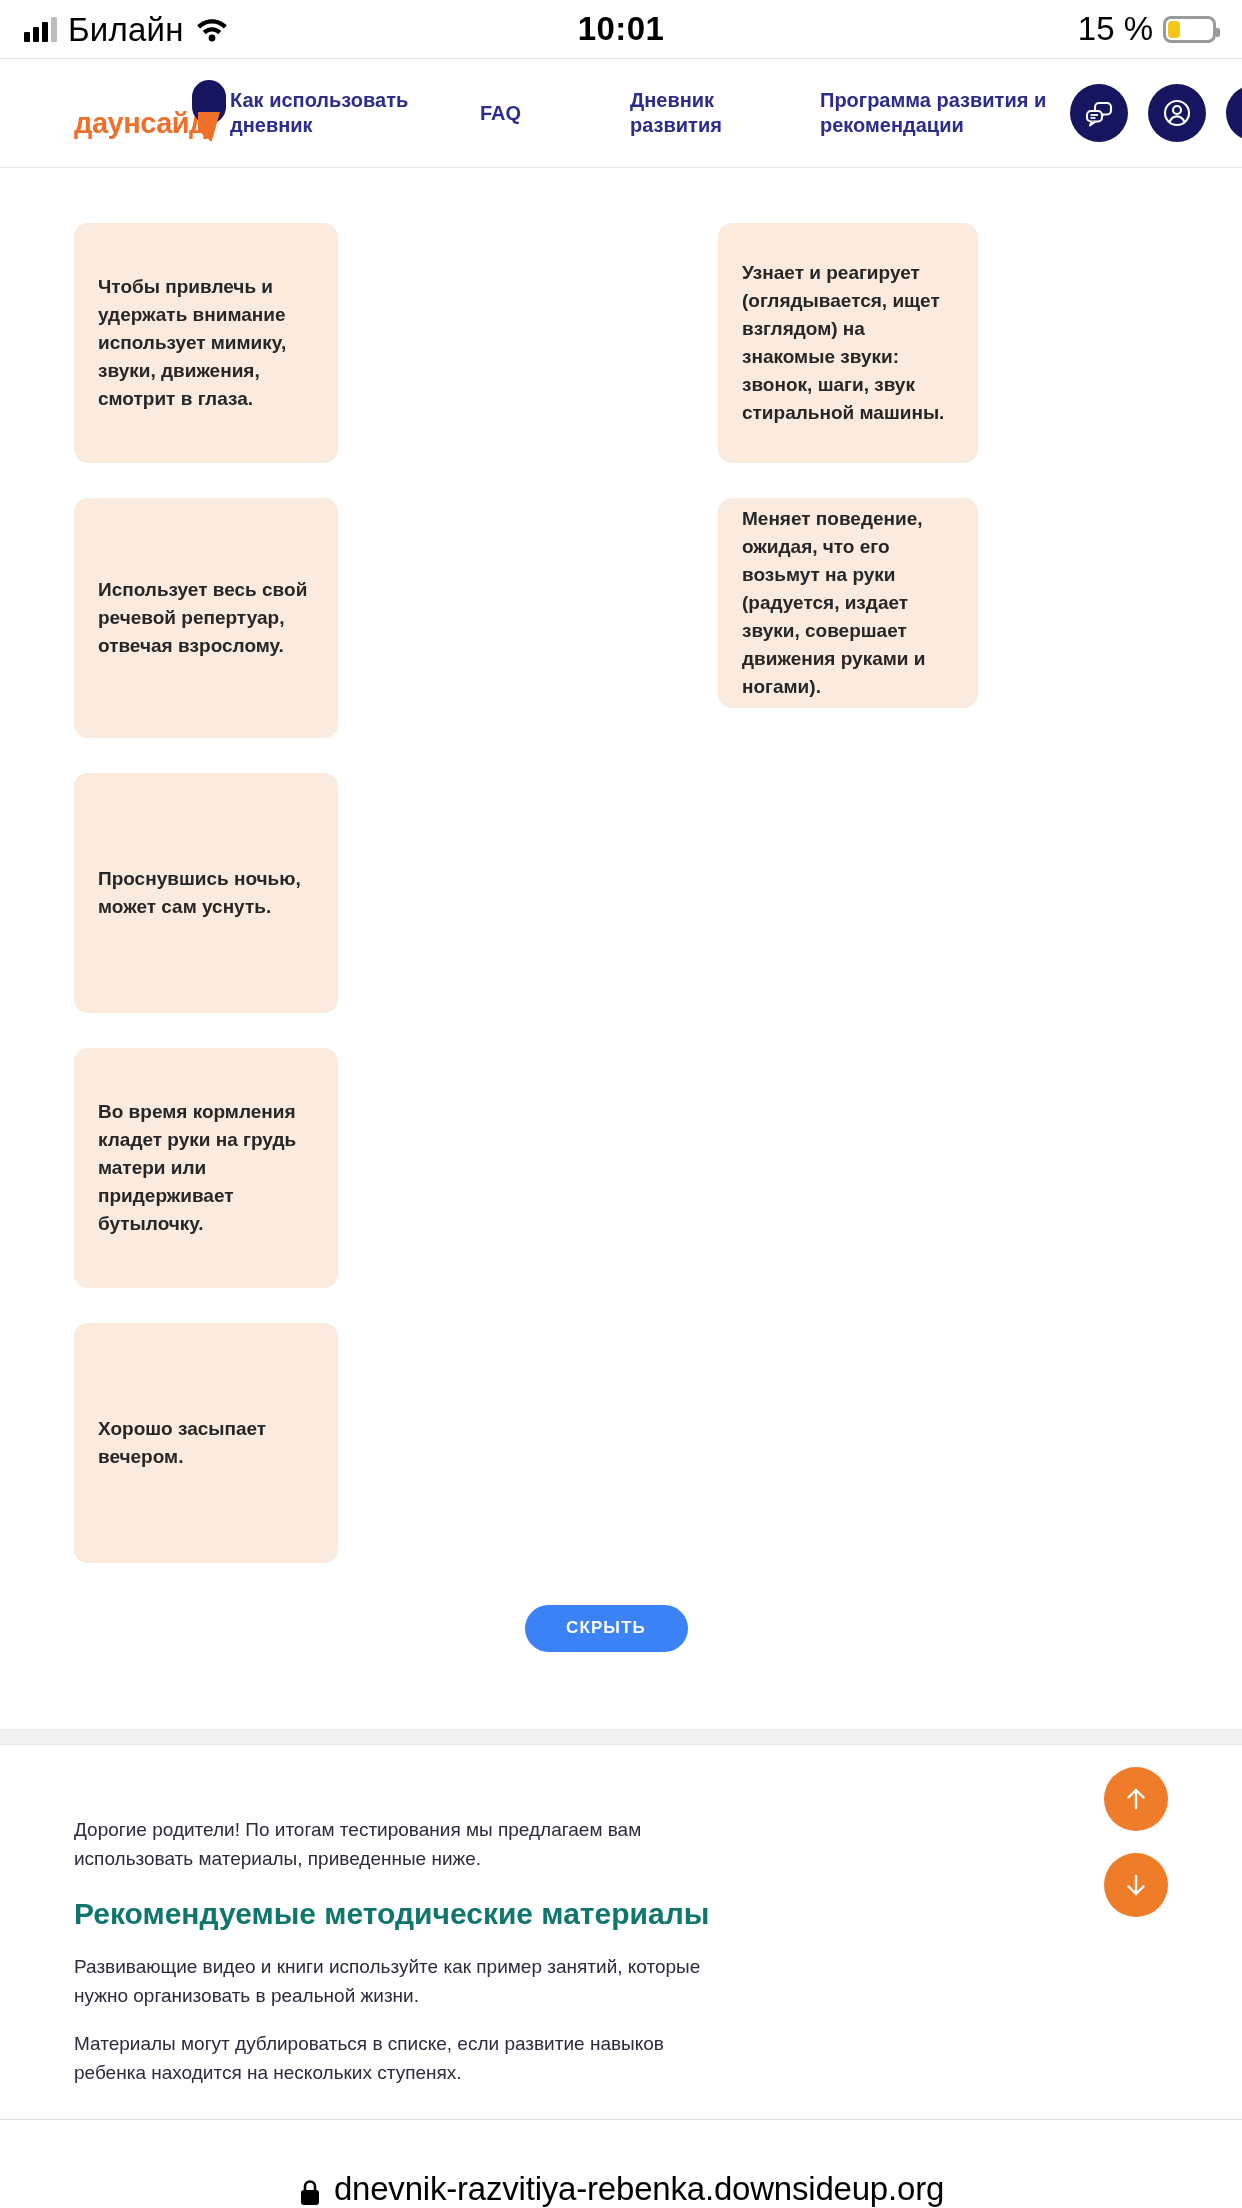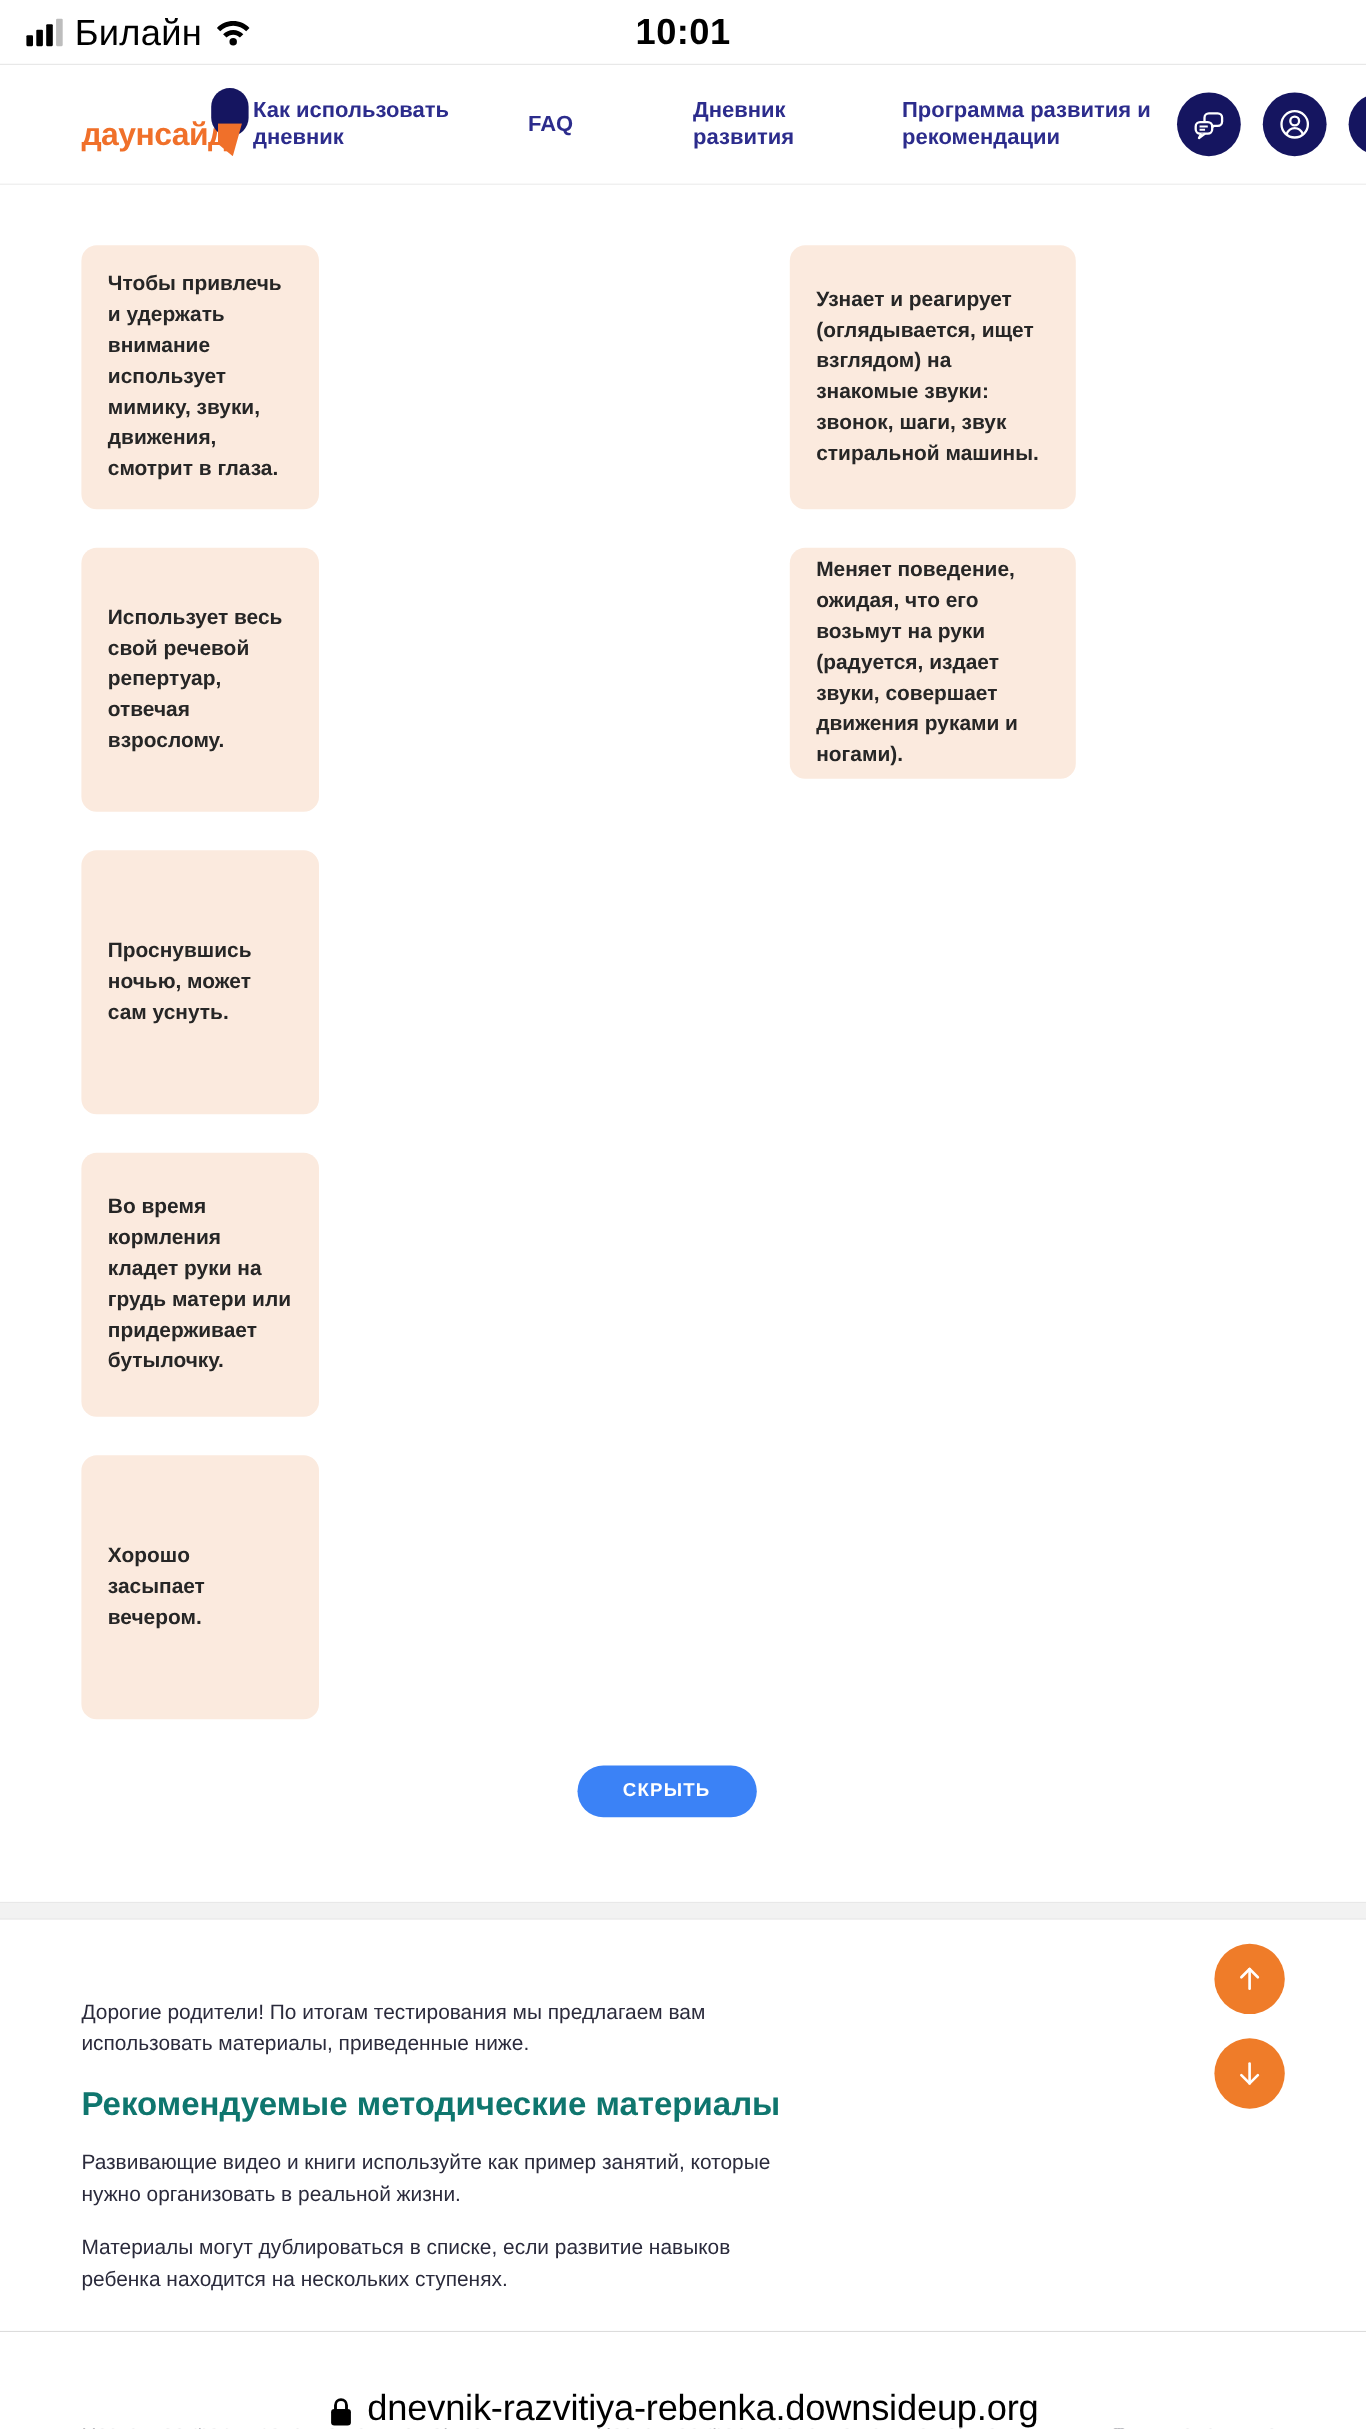--- a/index.html
+++ b/index.html
@@ -237,21 +237,21 @@
     padding: 0 24px;
     display: flex;
     align-items: center;
   }
   .skill-card .txt {
     font-size: 19px;
     font-weight: 700;
     color: #262626;
     line-height: 1.48;
   }
-  .col-left  { left: 0px;   width: 216px; }
+  .col-left  { left: 0px;   width: 264px; }
   .col-right { left: 644px; width: 260px; }
 
   .card-1 { top: 0px;    height: 240px; }
   .card-2 { top: 0px;    height: 240px; }
   .card-3 { top: 275px;  height: 240px; }
   .card-4 { top: 275px;  height: 210px; justify-content: flex-end; }
   .card-5 { top: 550px;  height: 240px; }
   .card-6 { top: 825px;  height: 240px; }
   .card-7 { top: 1100px; height: 240px; }
 
@@ -404,20 +404,26 @@
     <span class="carrier">Билайн</span>
     <svg class="wifi" viewBox="0 0 34 26">
       <path d="M17 3.2C11.2 3.2 6 5.6 2.2 9.4l3 3C8.3 9.3 12.4 7.4 17 7.4s8.7 1.9 11.8 5l3-3C28 5.6 22.8 3.2 17 3.2z" fill="#000"></path>
       <path d="M17 11.2c-3.6 0-6.8 1.5-9.2 3.9l3.1 3.1c1.6-1.6 3.7-2.6 6.1-2.6s4.5 1 6.1 2.6l3.1-3.1c-2.4-2.4-5.6-3.9-9.2-3.9z" fill="#000"></path>
       <circle cx="17" cy="22" r="3.4" fill="#000"></circle>
     </svg>
   </div>
   <div class="sb-center">
     <span class="clock">10:01</span>
   </div>
+  <div class="sb-right">
+    <span class="battery-pct">15 %</span>
+    <span class="battery">
+      <span class="lvl" id="battery-level" style="width:28%"></span>
+    </span>
+  </div>
 </div>
 
 <header class="site-header">
   <div class="logo">
     <span class="logo-text">даунсайд</span>
     <span class="logo-mark">
       <span class="navy-half"></span>
       <span class="orange-drop"></span>
     </span>
   </div>

